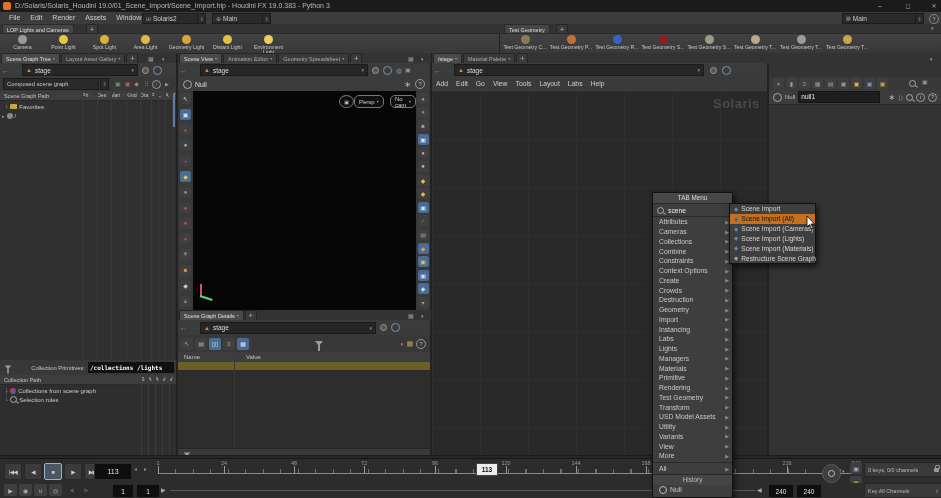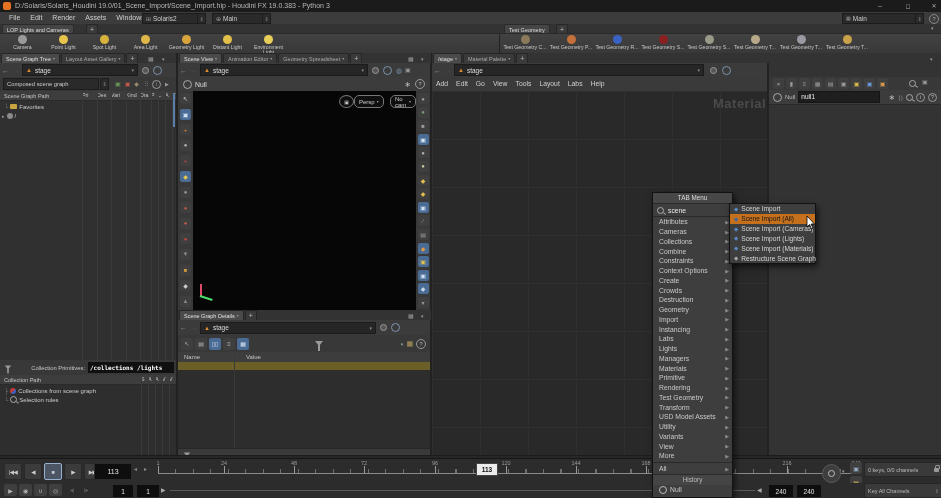--- a/index.html
+++ b/index.html
@@ -605,21 +605,21 @@
       <span class="menuitem" style="padding:0 4px;font-size:6.8px;">Go</span>
       <span class="menuitem" style="padding:0 4px;font-size:6.8px;">View</span>
       <span class="menuitem" style="padding:0 4px;font-size:6.8px;">Tools</span>
       <span class="menuitem" style="padding:0 4px;font-size:6.8px;">Layout</span>
       <span class="menuitem" style="padding:0 4px;font-size:6.8px;">Labs</span>
       <span class="menuitem" style="padding:0 4px;font-size:6.8px;">Help</span>
   </div>
   <div class="abs" style="left:432px;top:91px;width:335px;height:364px;background:#292929;
       background-image:linear-gradient(#2f2f2f 1px,transparent 1px),linear-gradient(90deg,#2f2f2f 1px,transparent 1px);
       background-size:48px 48px;">
-    <span class="watermark abs" style="left:281px;top:5px;">Material</span>
+    <span class="watermark abs" style="left:281px;top:5px;">Solaris</span>
   </div>
 
   <div class="abs divider" style="left:767px;top:63px;width:2px;height:392px;"></div>
   <div class="abs" style="left:769px;top:63px;width:172px;height:392px;background:#333;">
     <div class="abs flex" style="left:0;top:14px;width:172px;height:13px;background:#383838;border-bottom:1px solid #2a2a2a;gap:2px;padding-left:4px;">
 
         <span class="stripI" style="width:11px;height:11px;">
           <span style="color: rgb(181, 181, 181);">×</span>
         </span>
 

